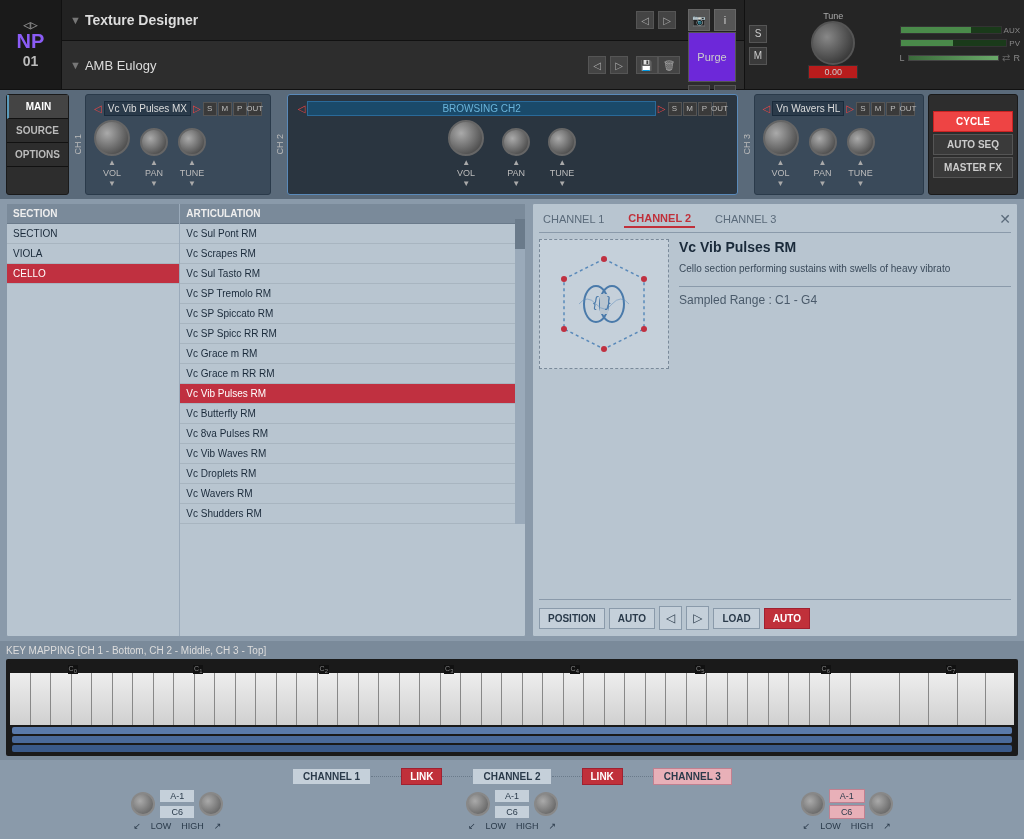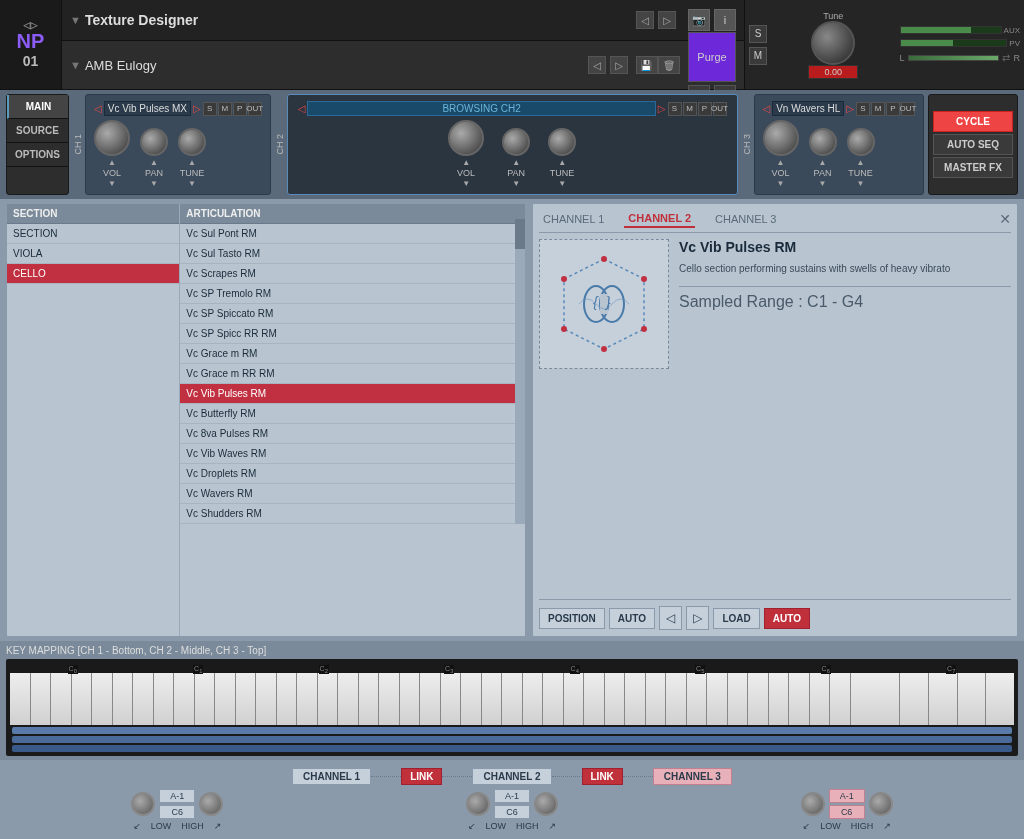--- a/index.html
+++ b/index.html
@@ -689,22 +689,22 @@
             <div class="bp-item">VIOLA</div>
             <div class="bp-item selected-red">CELLO</div>
           </div>
 
 
           <div class="bp-col" style="flex:2;position:relative;">
             <div class="bp-header">ARTICULATION</div>
             <div style="display:flex;">
               <div style="flex:1;overflow:hidden;">
                 <div class="bp-item">Vc Sul Pont RM</div>
+                <div class="bp-item">Vc Scrapes RM</div>
                 <div class="bp-item">Vc Sul Tasto RM</div>
-                <div class="bp-item">Vc Scrapes RM</div>
                 <div class="bp-item">Vc SP Tremolo RM</div>
                 <div class="bp-item">Vc SP Spiccato RM</div>
                 <div class="bp-item">Vc SP Spicc RR RM</div>
                 <div class="bp-item">Vc Grace m RM</div>
                 <div class="bp-item">Vc Grace m RR RM</div>
                 <div class="bp-item selected-red">Vc Vib Pulses RM</div>
                 <div class="bp-item">Vc Butterfly RM</div>
                 <div class="bp-item">Vc 8va Pulses RM</div>
                 <div class="bp-item">Vc Vib Waves RM</div>
                 <div class="bp-item">Vc Droplets RM</div>
@@ -751,21 +751,21 @@
               <text x="57" y="58" font-size="14" fill="#4a7aaa" font-style="italic">}</text>
 
               <path d="M30,55 Q38,45 47,55 Q56,65 63,55 Q72,45 80,55" fill="none" stroke="#5a8aba" stroke-width="1" opacity="0.5"></path>
             </svg>
           </div>
 
           <div style="flex:1;">
             <div style="font-size:14px;font-weight:bold;color:#1a2a3a;margin-bottom:6px;">Vc Vib Pulses RM</div>
             <div style="font-size:10px;color:#3a4a5a;line-height:1.5;margin-bottom:10px;">Cello section performing sustains with swells of heavy vibrato</div>
             <div style="border-top:1px solid #8a9aaa;margin-bottom:8px;padding-top:6px;">
-              <span style="font-size:16px;color:#4a5a6a;">Sampled Range : C1 - G4</span>
+              <span style="font-size:12px;color:#4a5a6a;">Sampled Range : C1 - G4</span>
             </div>
           </div>
         </div>
 
         <div style="display:flex;gap:4px;align-items:center;border-top:1px solid #8a9aaa;padding-top:6px;">
           <button class="det-btn">POSITION</button>
           <button class="det-btn">AUTO</button>
           <button class="arrow-btn">◁</button>
           <button class="arrow-btn">▷</button>
           <button class="det-btn">LOAD</button>

